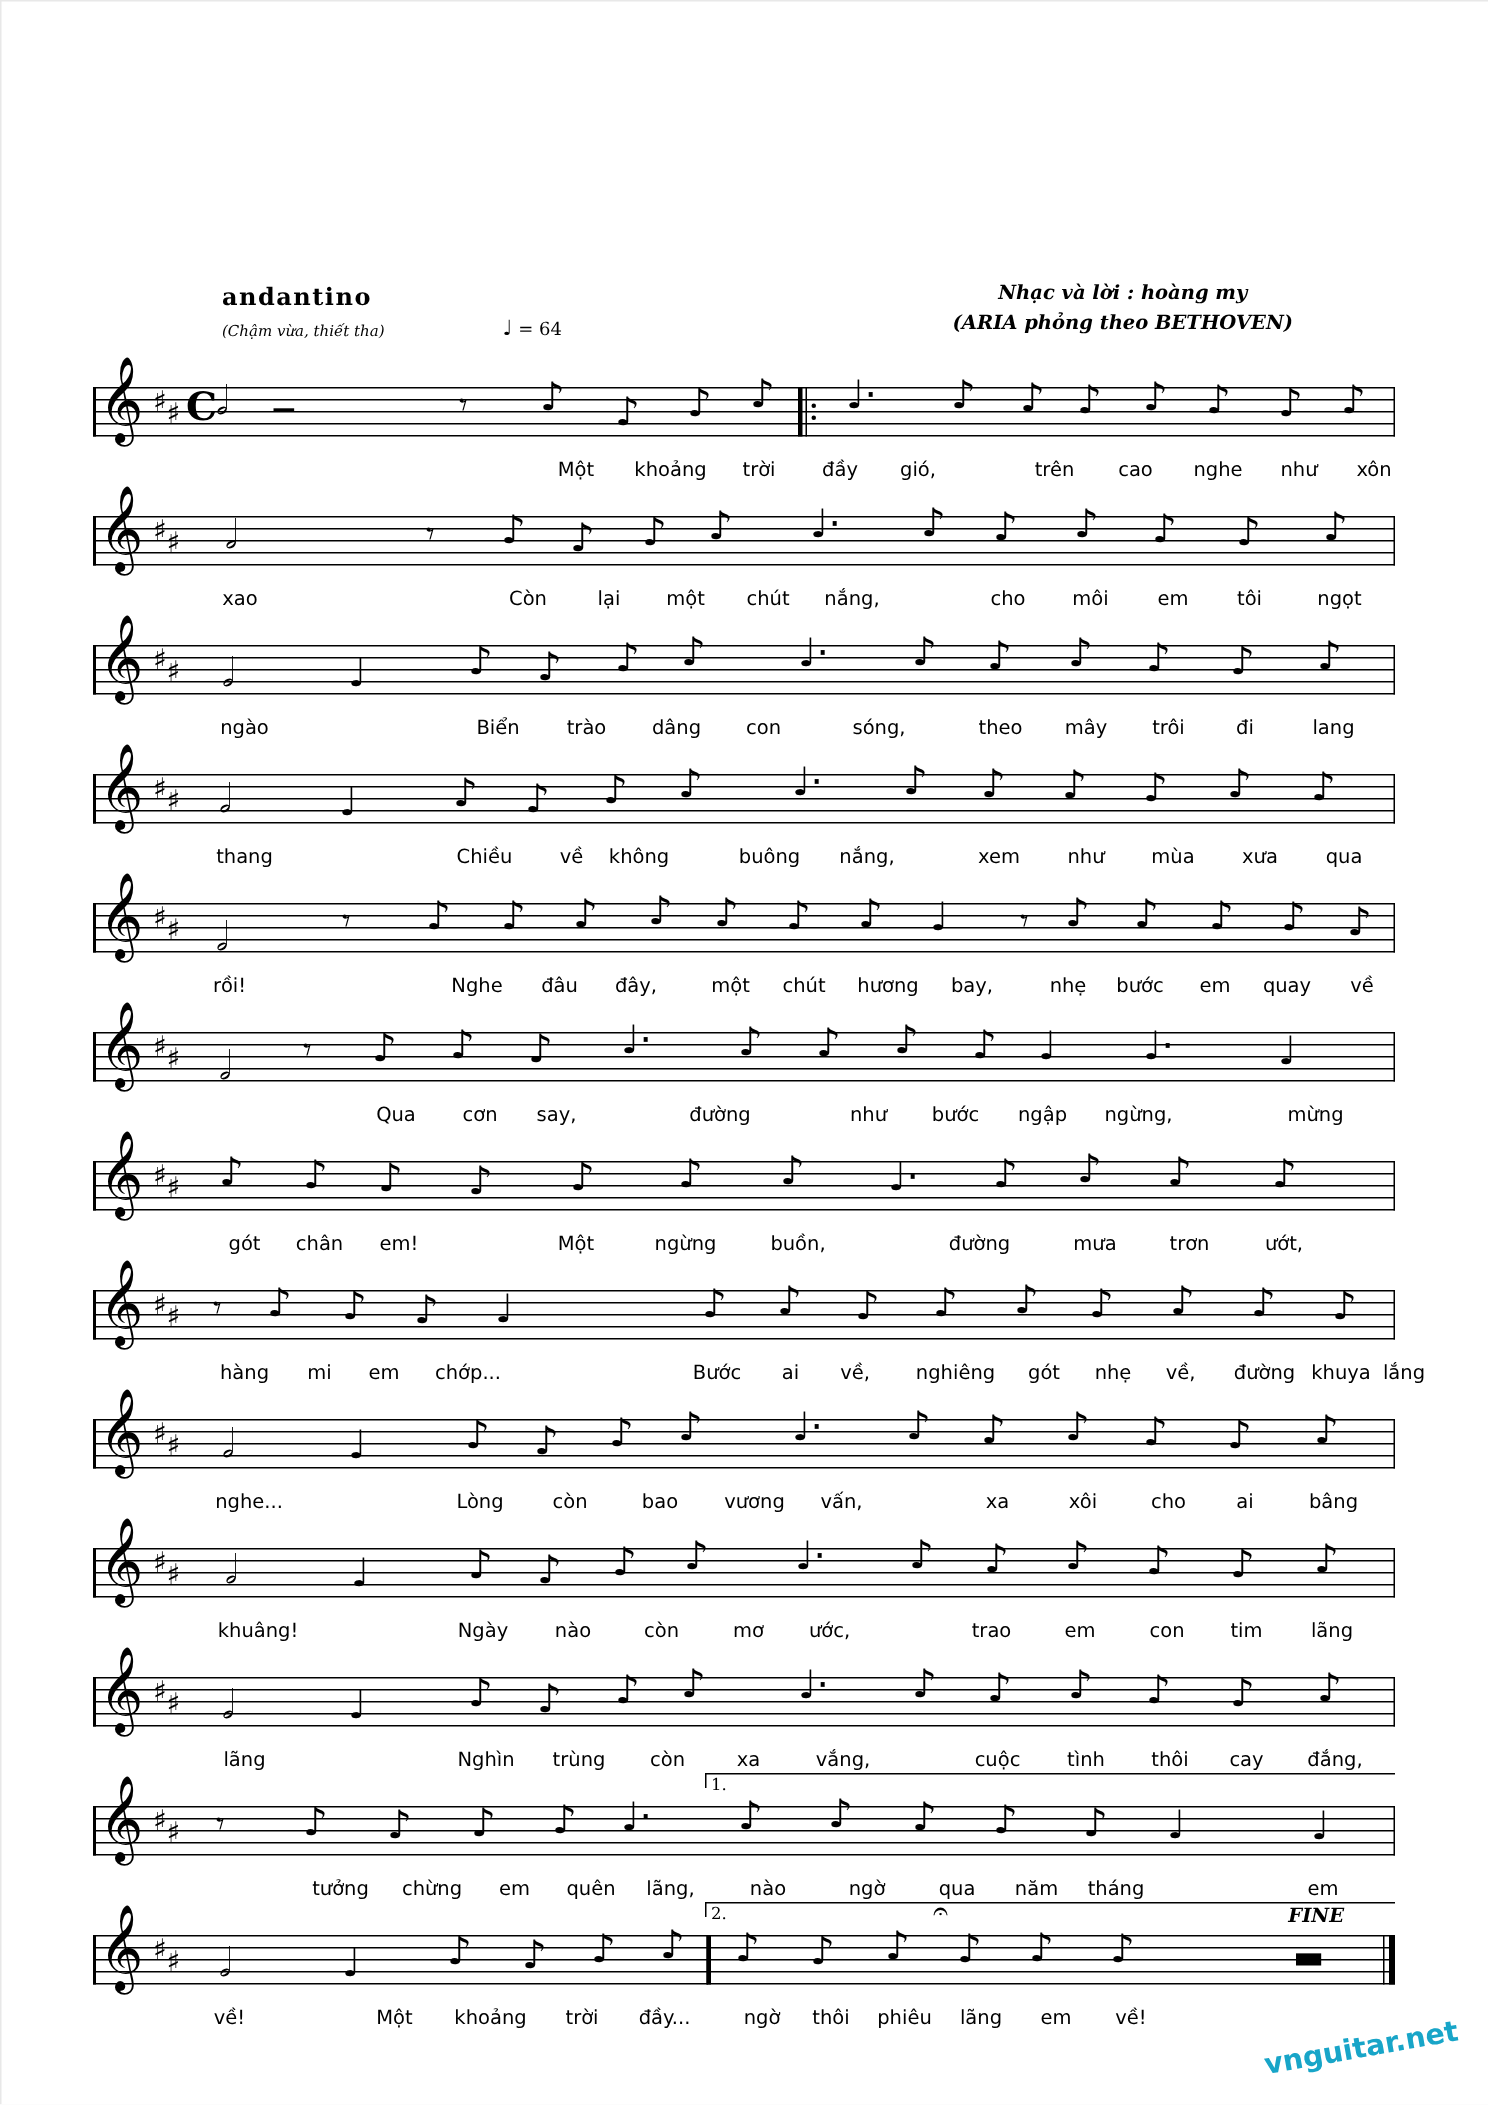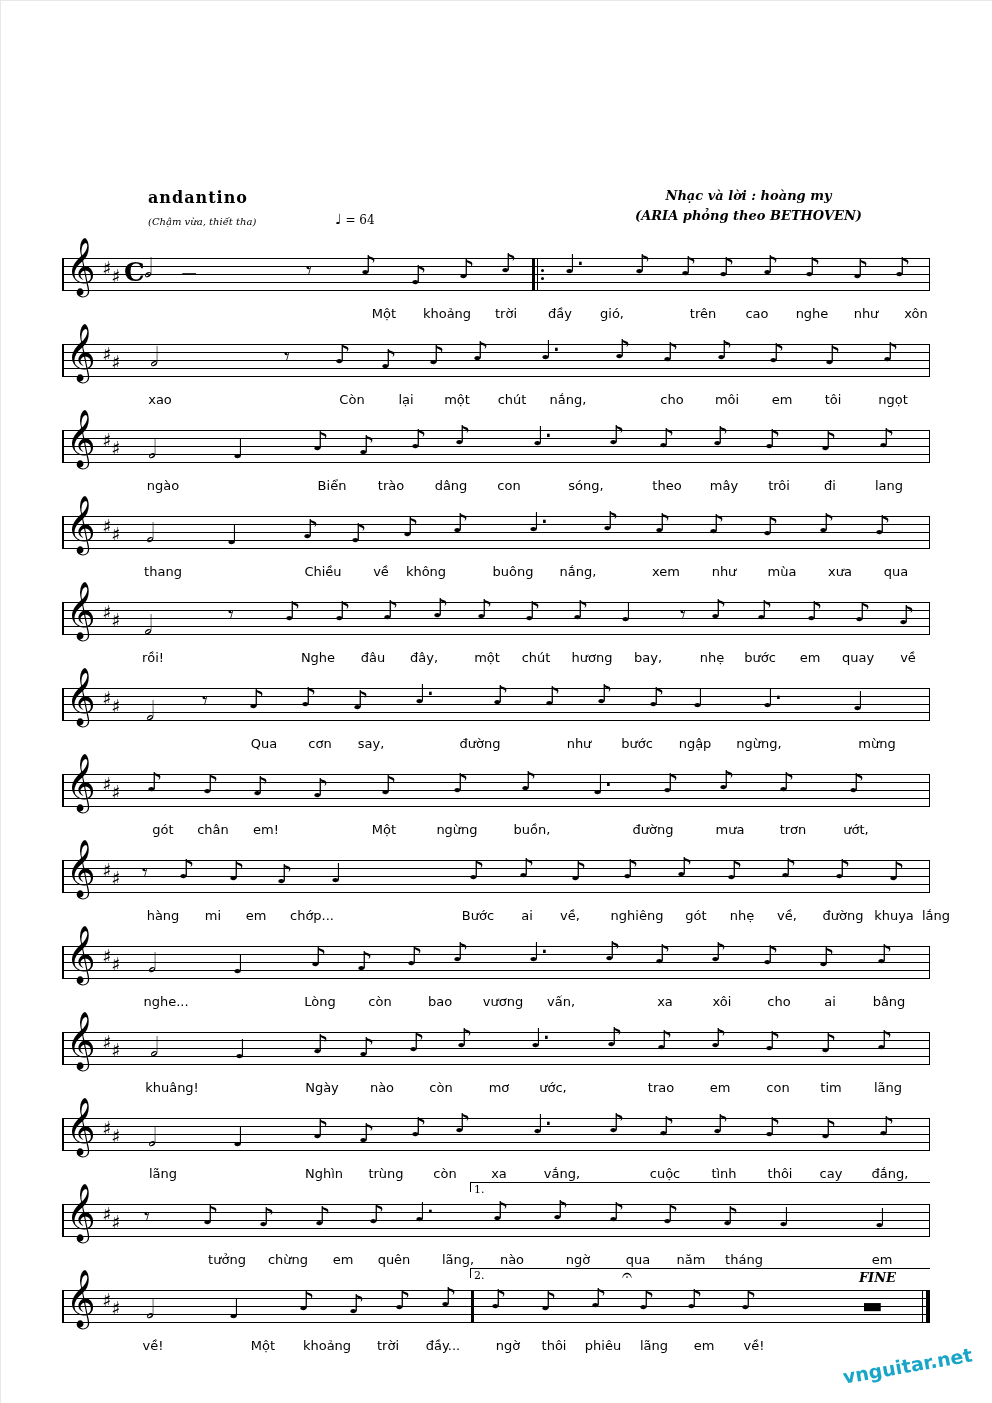--- a/index.html
+++ b/index.html
@@ -780,21 +780,21 @@
       <div class="note" style="left:600px;top:-3px;">♪</div>
       <div class="note" style="left:660px;top:-1px;">♪</div>
       <div class="note" style="left:716px;top:0px;">♩</div>
       <div class="note" style="left:812px;top:1px;">♩</div>
     </div>
     <div class="lyrics" style="top:48px;left:0;">
         <span style="left: 165px;">tưởng</span>
         <span style="left: 226px;">chừng</span>
         <span style="left: 281px;">em</span>
         <span style="left: 332px;">quên</span>
-        <span style="left: 396px;">lãng,</span>
+        <span style="left: 385px;">lãng,</span>
         <span style="left: 450px;">nào</span>
         <span style="left: 516px;">ngờ</span>
         <span style="left: 576px;">qua</span>
         <span style="left: 629px;">năm</span>
         <span style="left: 682px;">tháng</span>
         <span style="left: 820px;">em</span>
       </div>
   </div>
 
   <div class="system" style="top:1290px;">

